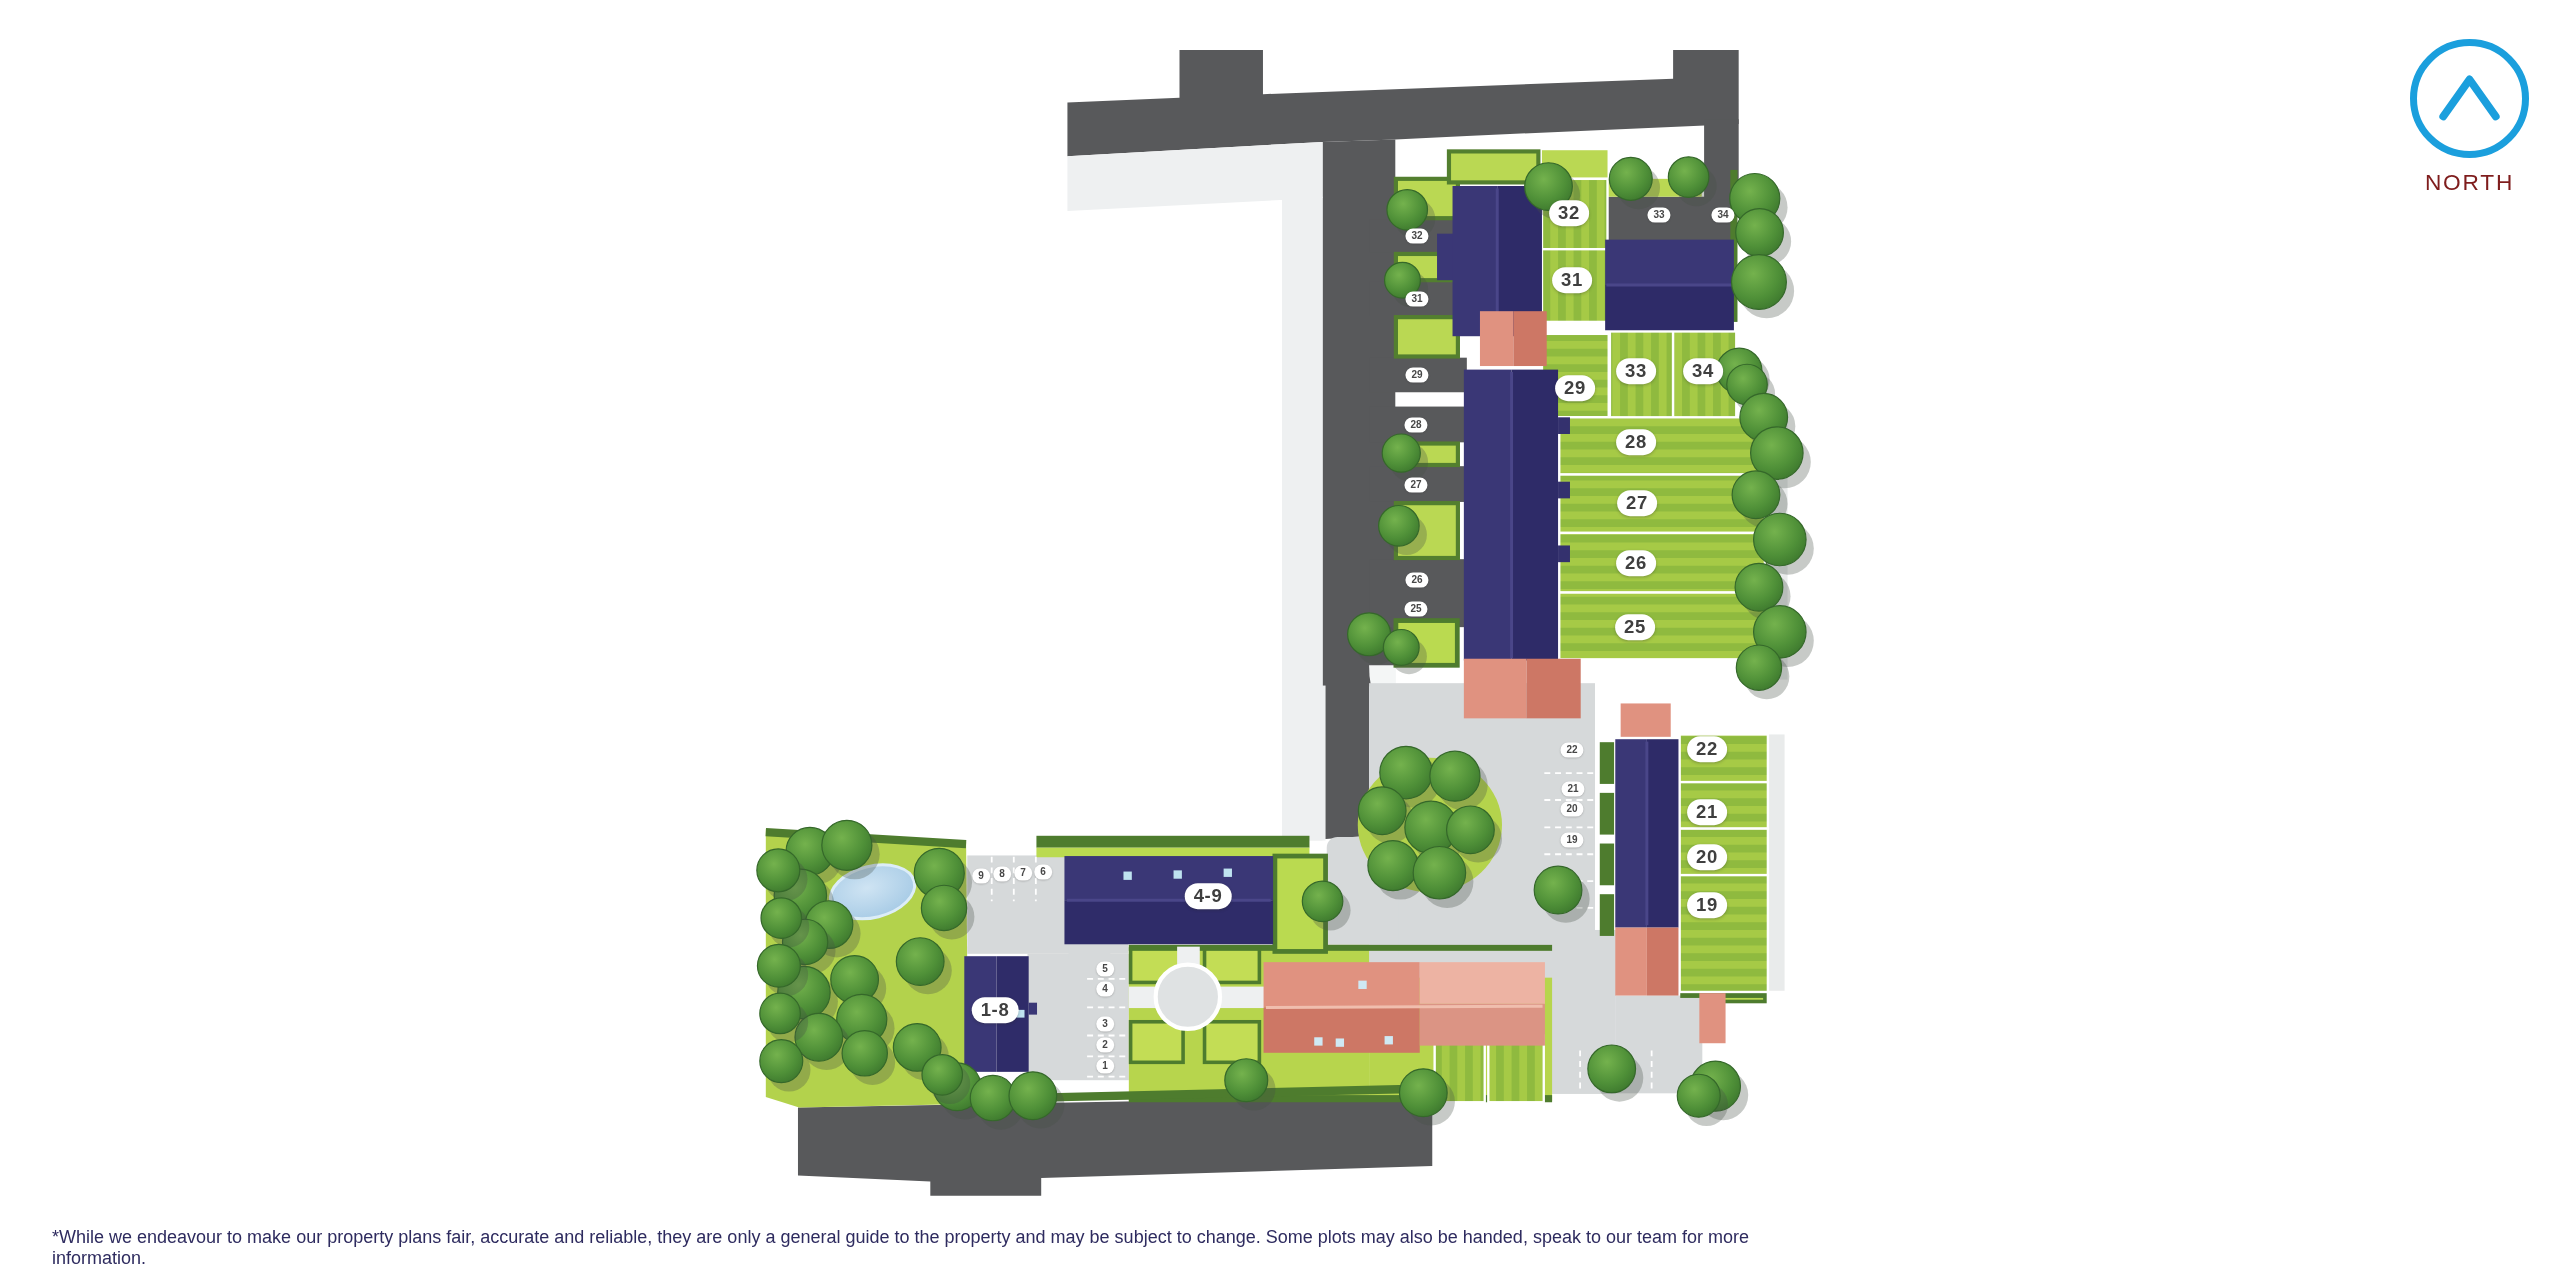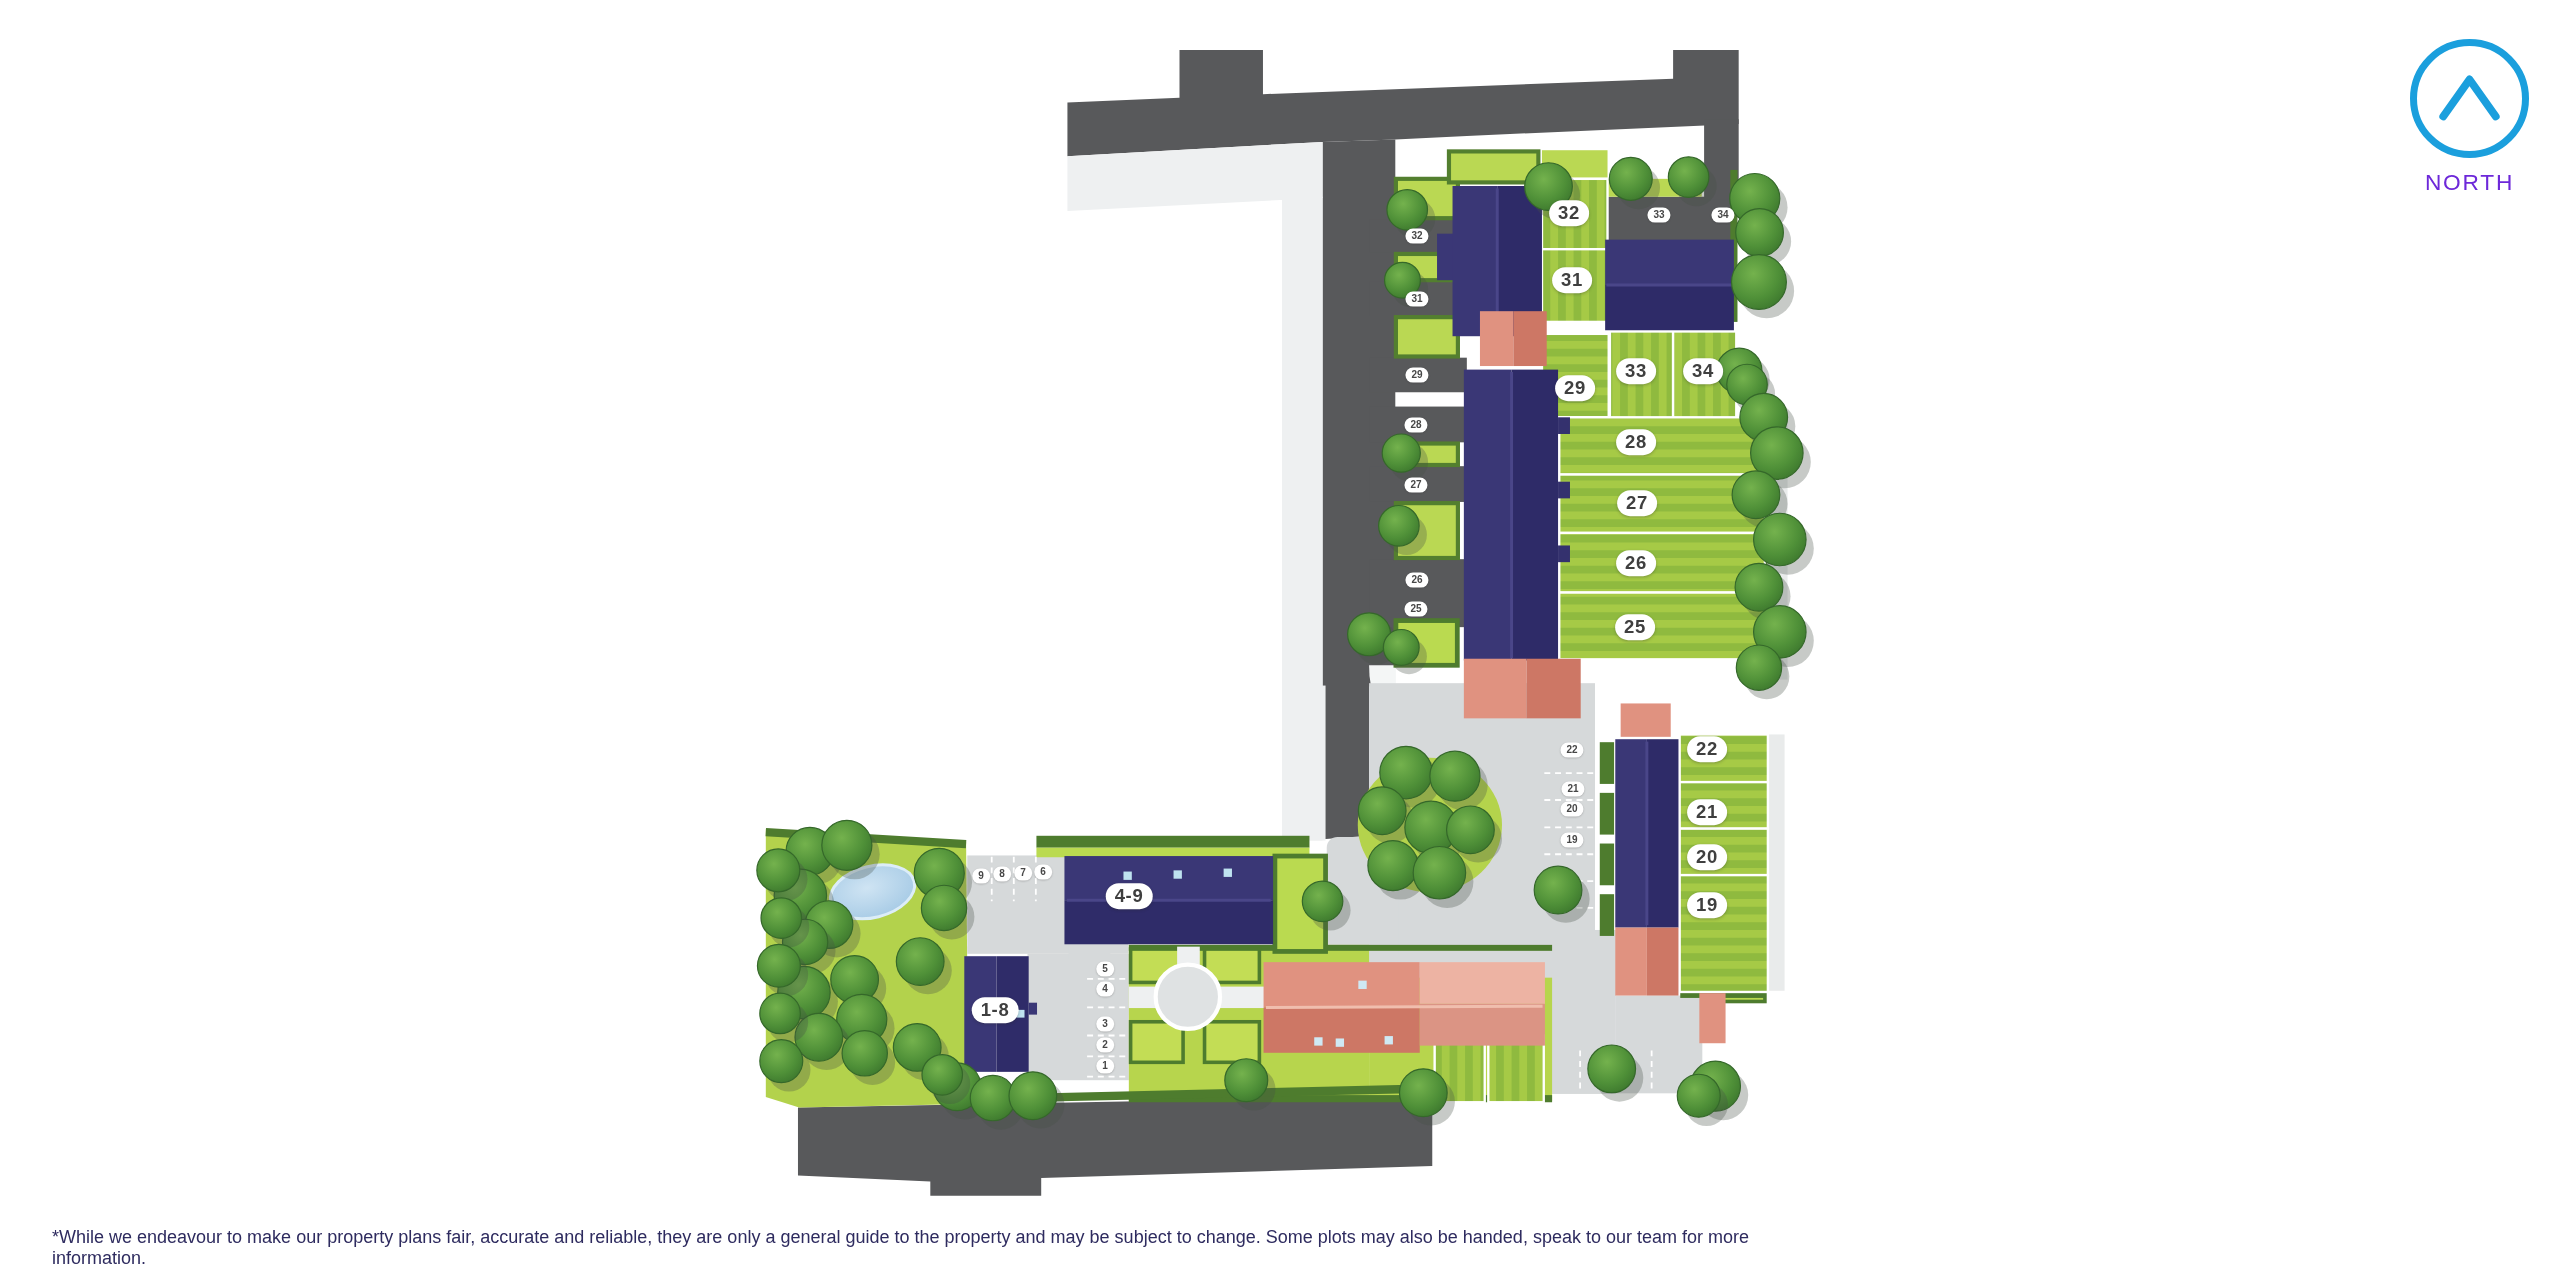--- a/index.html
+++ b/index.html
@@ -9,21 +9,21 @@
   .label-layer{position:absolute;left:0;top:0;width:2576px;height:1265px;pointer-events:none;}
   .plot-oval{position:absolute;transform:translate(-50%,-50%);background:#fff;color:#3f3f3f;
     font-size:18.5px;font-weight:600;letter-spacing:0.6px;padding:3.6px 9px;border-radius:14.3px;
     box-shadow:0 1.2px 3px rgba(40,40,40,.30);line-height:1;white-space:nowrap;pointer-events:auto;}
   .bay-oval{position:absolute;transform:translate(-50%,-50%);background:#fff;color:#474747;
     font-size:10px;font-weight:600;padding:2.4px 6px;border-radius:9.5px;
     box-shadow:0 0.6px 1.8px rgba(40,40,40,.28);line-height:1;white-space:nowrap;pointer-events:auto;}
   #compass{position:absolute;left:2408px;top:39px;width:123px;text-align:center;}
   #compass-circle{width:105px;height:105px;border:7.8px solid #1b9fdd;border-radius:50%;
     margin:0 auto;background:#fff;display:flex;align-items:center;justify-content:center;}
-  #north-label{margin-top:10.7px;color:#6d28d9;font-size:22.7px;letter-spacing:1.8px;font-weight:400;}
+  #north-label{margin-top:10.7px;color:#7f1d1d;font-size:22.7px;letter-spacing:1.8px;font-weight:400;}
   #disclaimer{position:absolute;left:52px;top:1227px;width:1789px;color:#2e2b5f;font-size:18px;}
 </style>
 </head>
 <body>
 
 <div id="stage">
 
   <svg id="plan-art" width="2576" height="1265" viewBox="0 0 4320 2122" xmlns="http://www.w3.org/2000/svg">
     <defs>
       <pattern id="sv" width="26" height="26" patternUnits="userSpaceOnUse">
@@ -403,21 +403,21 @@
       <div class="plot-oval" style="left: 1703px; top: 371px;">34</div>
       <div class="plot-oval" style="left: 1575px; top: 388px;">29</div>
       <div class="plot-oval" style="left: 1636px; top: 442px;">28</div>
       <div class="plot-oval" style="left: 1637px; top: 503px;">27</div>
       <div class="plot-oval" style="left: 1636px; top: 563px;">26</div>
       <div class="plot-oval" style="left: 1635px; top: 627px;">25</div>
       <div class="plot-oval" style="left: 1707px; top: 749px;">22</div>
       <div class="plot-oval" style="left: 1707px; top: 812px;">21</div>
       <div class="plot-oval" style="left: 1707px; top: 857px;">20</div>
       <div class="plot-oval" style="left: 1707px; top: 905px;">19</div>
-      <div class="plot-oval" style="left: 1129px; top: 896px;">4-9</div>
+      <div class="plot-oval" style="left: 1208px; top: 896px;">4-9</div>
       <div class="plot-oval" style="left: 995px; top: 1010px;">1-8</div>
     </div>
 
   <div id="compass">
     <div id="compass-circle">
       <svg width="105" height="105" viewBox="0 0 176 176">
         <polyline points="44,118 88,56 132,118" fill="none" stroke="#1b9fdd" stroke-width="13" stroke-linecap="round" stroke-linejoin="round"></polyline>
       </svg>
     </div>
     <div id="north-label">NORTH</div>

